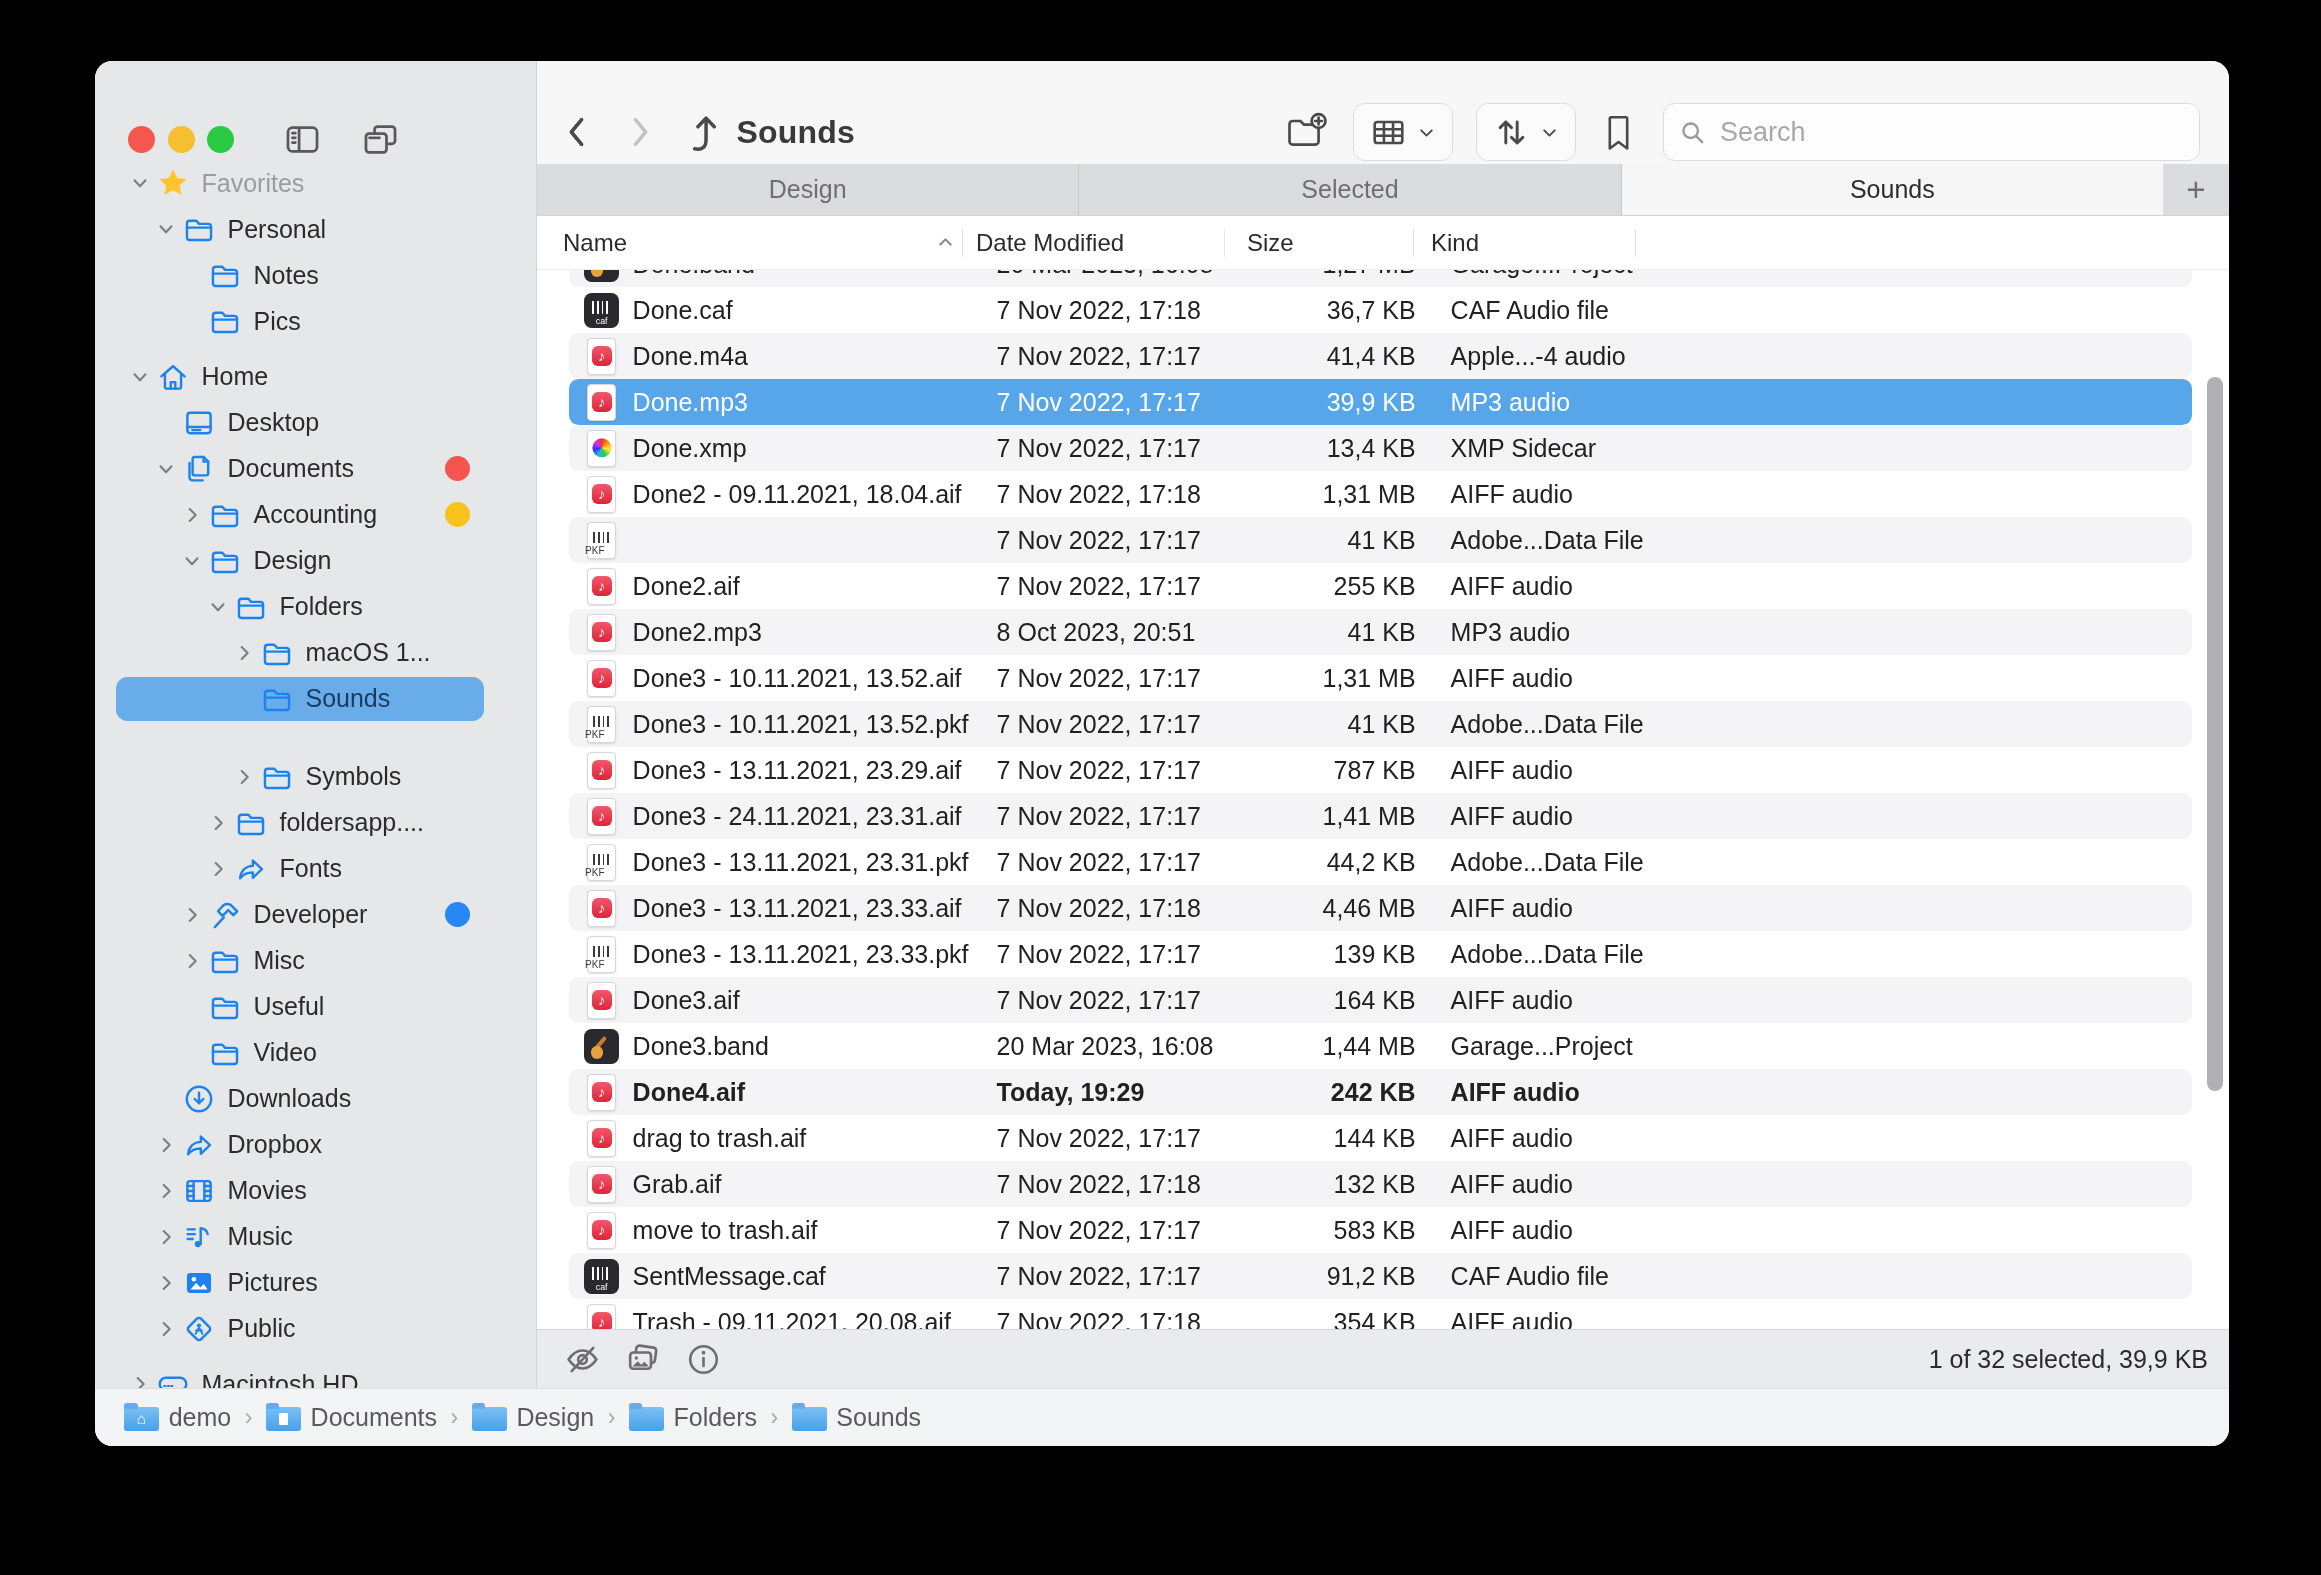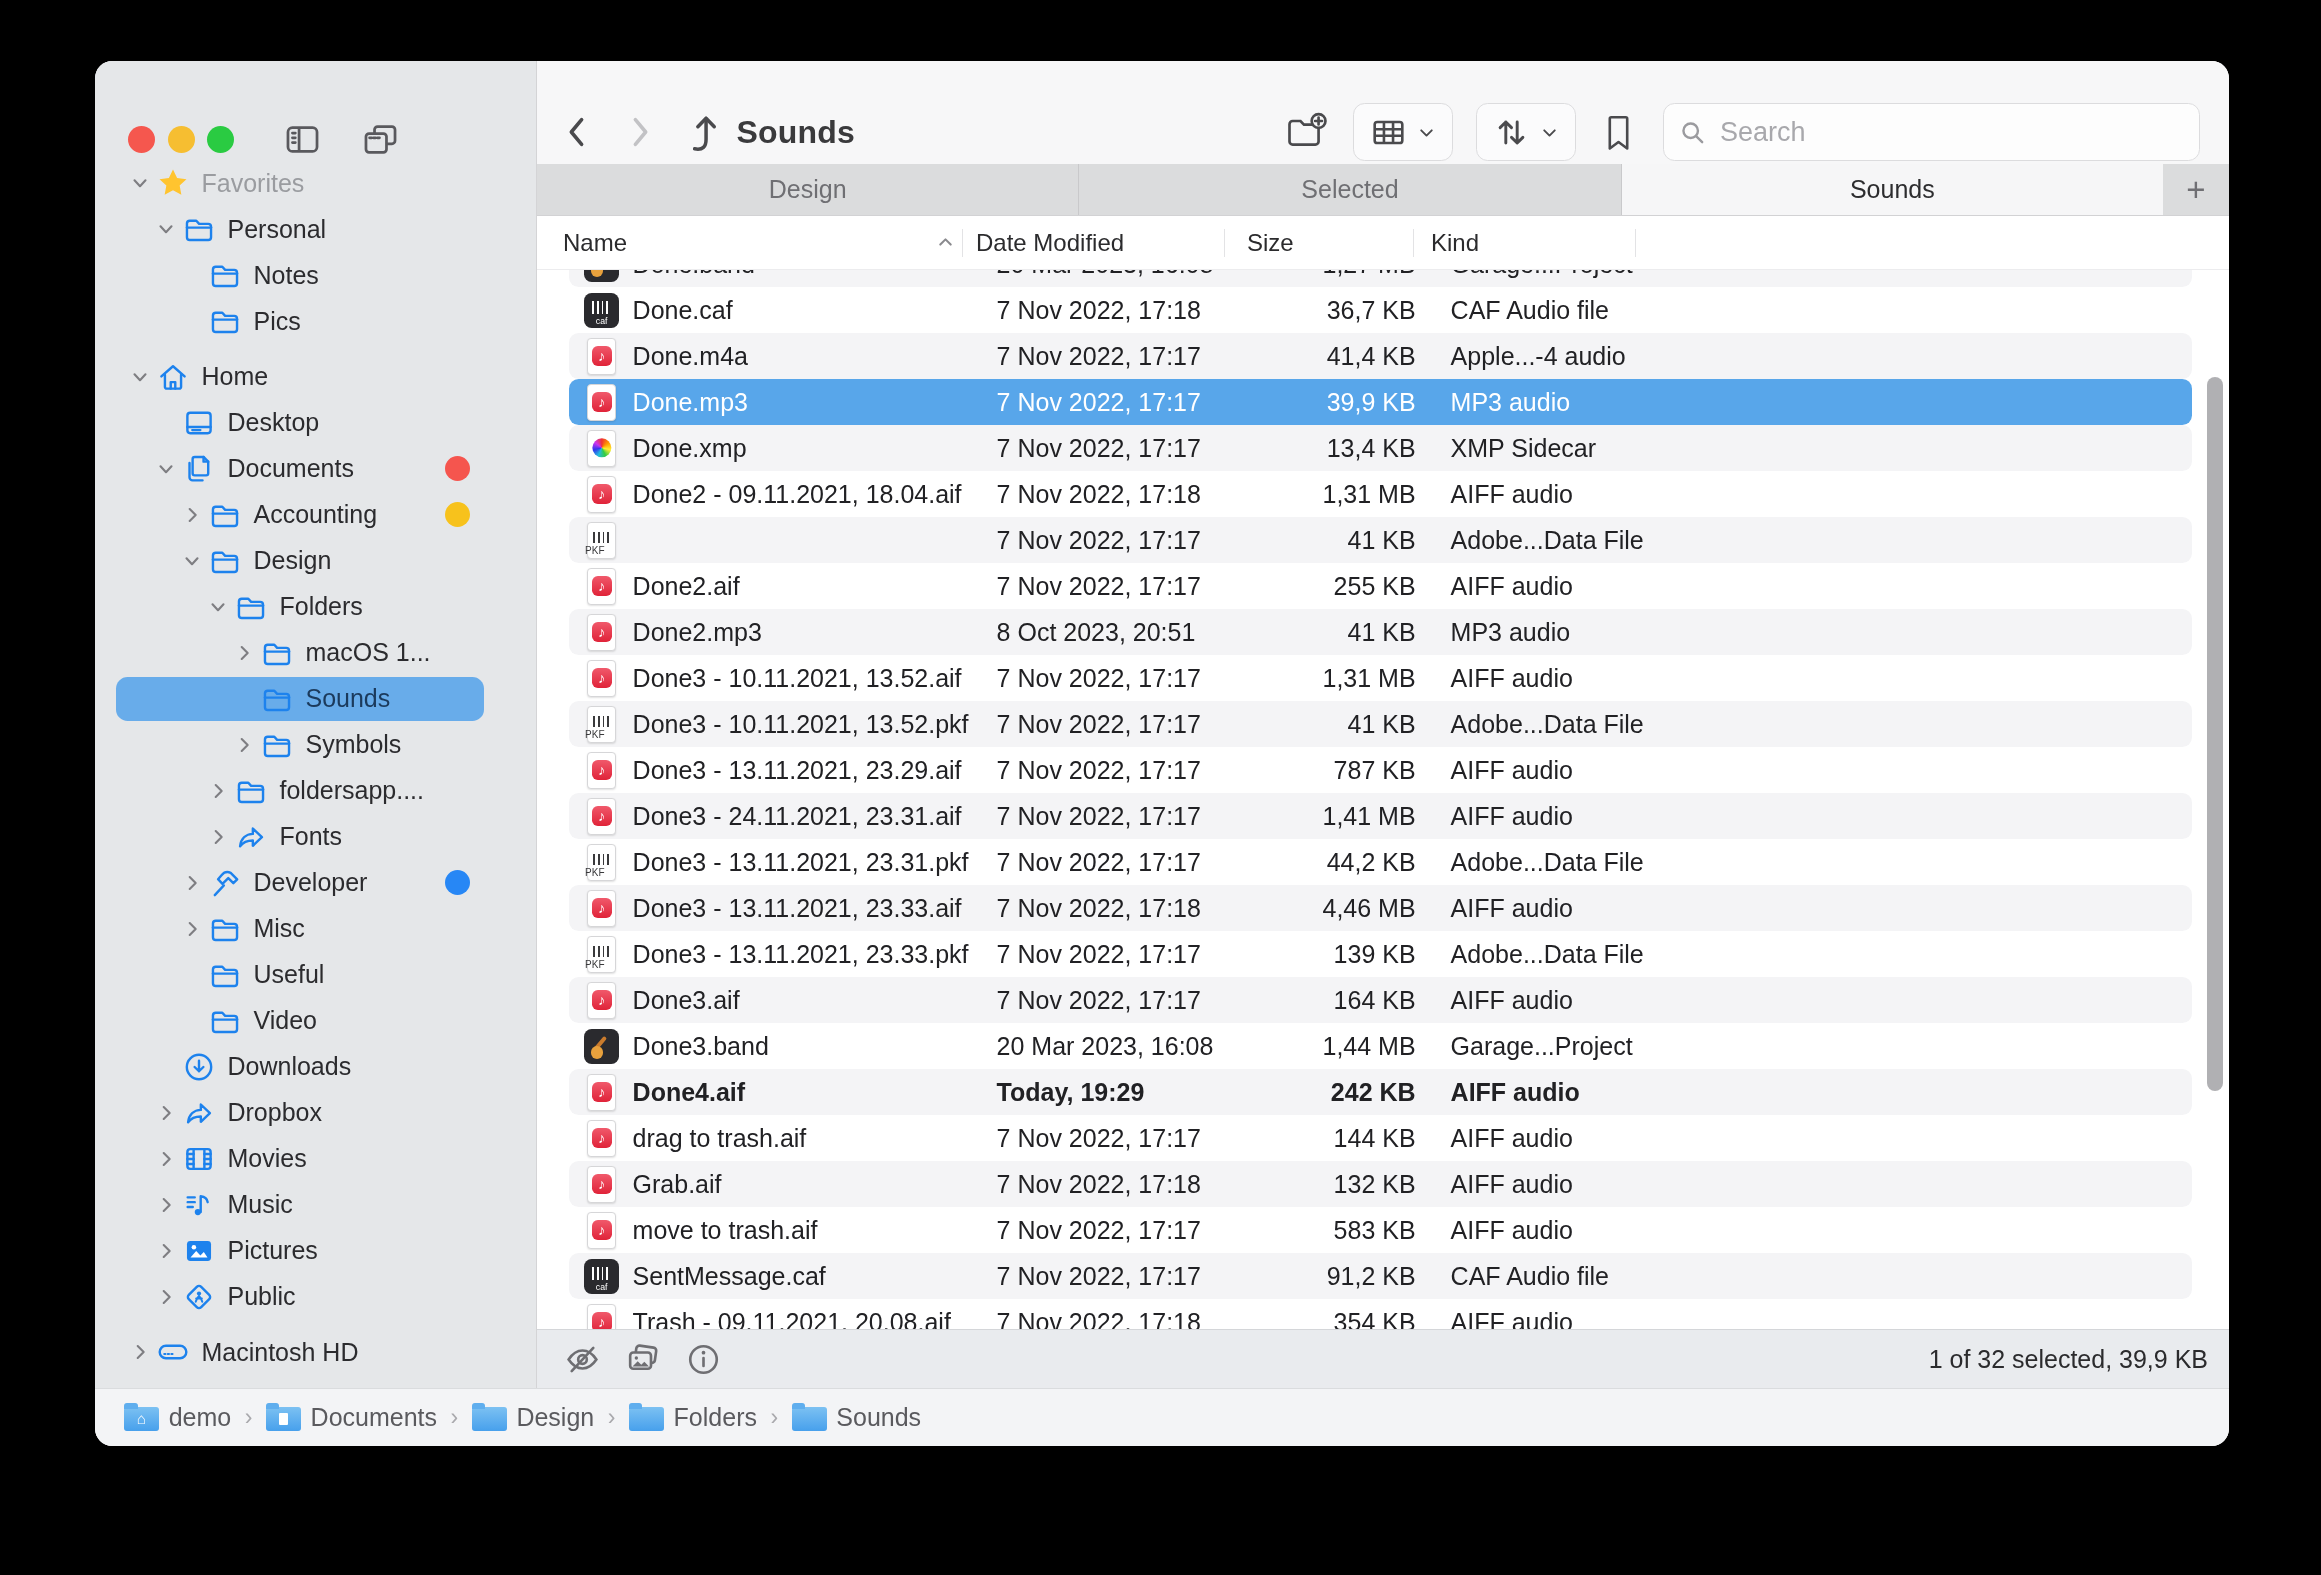--- a/index.html
+++ b/index.html
@@ -334,21 +334,21 @@
               <span class="sicon">
                 <svg viewBox="0 0 24 24">
                   <g fill="none" stroke="#1d82ed" stroke-width="1.7" stroke-linecap="round" stroke-linejoin="round">
                     <path d="M3.5 8.2a2 2 0 0 1 2-2h4.6l2 2.2h6.4a2 2 0 0 1 2 2v7.4a2 2 0 0 1-2 2h-13a2 2 0 0 1-2-2z"></path>
                     <path d="M3.5 11h17"></path>
                   </g>
                 </svg>
               </span>
               <span class="slabel">Sounds</span>
             </div>
-            <div class="side-item" style="padding-left: 136px;">
+            <div class="side-item" style="padding-left: 136px; margin-top: 32px;">
               <span class="chev">
                 <svg viewBox="0 0 24 24">
                   <path d="M9.5 5.5L16 12l-6.5 6.5" fill="none" stroke="#7e7e82" stroke-width="2.3" stroke-linecap="round" stroke-linejoin="round"></path>
                 </svg>
               </span>
               <span class="sicon">
                 <svg viewBox="0 0 24 24">
                   <g fill="none" stroke="#1d82ed" stroke-width="1.7" stroke-linecap="round" stroke-linejoin="round">
                     <path d="M3.5 8.2a2 2 0 0 1 2-2h4.6l2 2.2h6.4a2 2 0 0 1 2 2v7.4a2 2 0 0 1-2 2h-13a2 2 0 0 1-2-2z"></path>
                     <path d="M3.5 11h17"></path>

